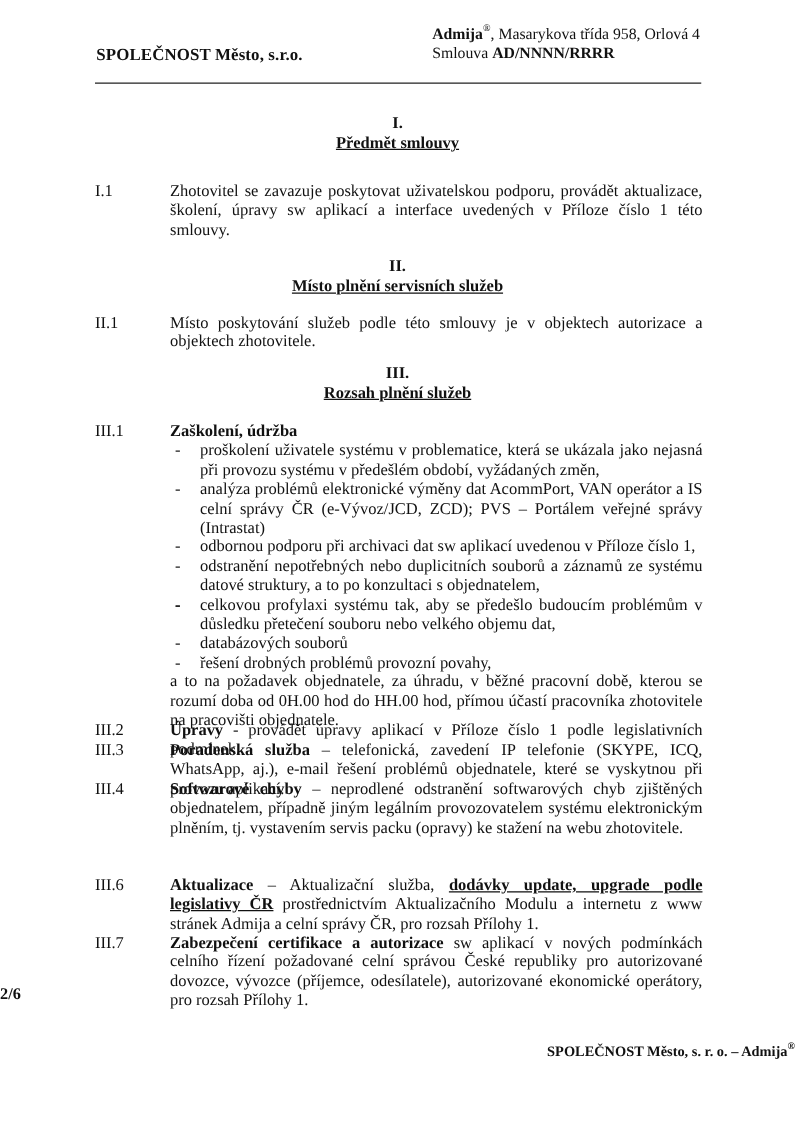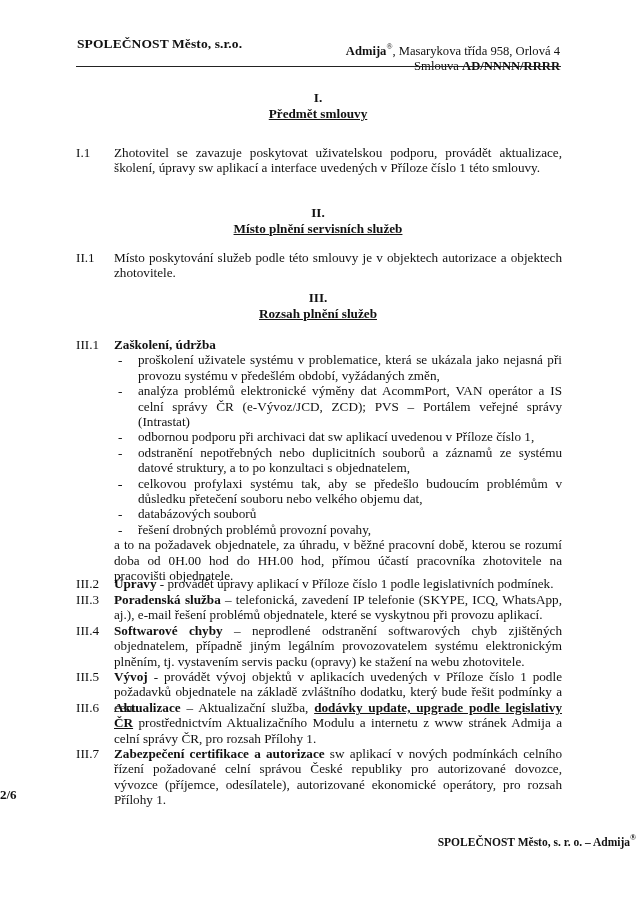--- a/index.html
+++ b/index.html
@@ -1,28 +1,28 @@
 <!DOCTYPE html>
 <html><head>
 <meta charset="utf-8">
 <style>
   html, body { margin:0; padding:0; background:#ffffff; }
   body { width:636px; height:900px; position:relative; overflow:hidden;
          font-family:"Liberation Serif", "DejaVu Serif", serif; color:#111; font-size:13.2px; }
   .page { position:absolute; left:0; top:0; width:636px; height:900px; }
   .hdr-left { position:absolute; left:77px; top:36px; font-weight:bold; font-size:13.5px; letter-spacing:0.1px; }
-  .hdr-right { position:absolute; right:76px; top:44px; text-align:right; font-size:12.6px; line-height:15px; }
+  .hdr-right { position:absolute; right:76px; top:20px; text-align:left; font-size:12.6px; line-height:15px; }
   .hdr-right b { font-weight:bold; }
   .hdr-rule { position:absolute; left:76px; width:485px; top:66px; height:0; border-top:1.3px solid #222; }
   sup { font-size:8px; vertical-align:6px; line-height:0; }
   .sec-head { position:absolute; left:0; width:636px; text-align:center; font-weight:bold; line-height:16px; font-size:13.2px; }
   .sec-head .title { text-decoration:underline; }
   .para { position:absolute; left:76px; width:486px; line-height:15.4px; }
   .para .num { position:absolute; left:0; top:0; }
-  .para .body { margin-left:38px; text-align:justify; }
+  .para .body { margin-left:60px; text-align:justify; }
   .bullets { margin:0; padding:0; list-style:none; }
   .bullets li { position:relative; padding-left:24px; text-align:justify; }
   .bullets li .dash { position:absolute; left:4px; top:0; }
   b { font-weight:bold; }
   .ul-b { font-weight:bold; text-decoration:underline; }
   .footer-pg { position:absolute; left:0; width:636px; top:787px; text-align:left; font-weight:bold; font-size:13px; }
   .footer-co { position:absolute; left:0; width:636px; top:836px; text-align:right; font-weight:bold; font-size:11.5px; }
 </style>
 </head>
 <body>
@@ -85,24 +85,20 @@
   <div class="para" style="top:592px;">
     <span class="num">III.3</span>
     <div class="body"><b>Poradenská služba</b><span> – </span><span>telefonická, zavedení IP telefonie (SKYPE, ICQ, WhatsApp, aj.), e-mail řešení problémů objednatele, které se vyskytnou při provozu aplikací.</span></div>
   </div>
 
   <div class="para" style="top:623px;">
     <span class="num">III.4</span>
     <div class="body"><b>Softwarové chyby</b><span> – </span><span>neprodlené odstranění softwarových chyb zjištěných objednatelem, případně jiným legálním provozovatelem systému elektronickým plněním, tj. vystavením servis packu (opravy) ke stažení na webu zhotovitele.</span></div>
   </div>
 
-  <div class="para" style="top:669px;">
-    <span class="num">III.5</span>
-    <div class="body"><b>Vývoj</b><span> - </span><span>provádět vývoj objektů v aplikacích uvedených v Příloze číslo 1 podle požadavků objednatele na základě zvláštního dodatku, který bude řešit podmínky a cenu.</span></div>
-  </div>
 
   <div class="para" style="top:700px;">
     <span class="num">III.6</span>
     <div class="body"><b>Aktualizace</b><span> – </span><span>Aktualizační služba, </span><span class="ul-b">dodávky update, upgrade podle legislativy ČR</span><span> prostřednictvím Aktualizačního Modulu a internetu z www stránek Admija a celní správy ČR, pro rozsah Přílohy 1.</span></div>
   </div>
 
   <div class="para" style="top:746px;">
     <span class="num">III.7</span>
     <div class="body"><b>Zabezpečení certifikace a autorizace</b><span> </span><span>sw aplikací v nových podmínkách celního řízení požadované celní správou České republiky pro autorizované dovozce, vývozce (příjemce, odesílatele), autorizované ekonomické operátory, pro rozsah Přílohy 1.</span></div>
   </div>

